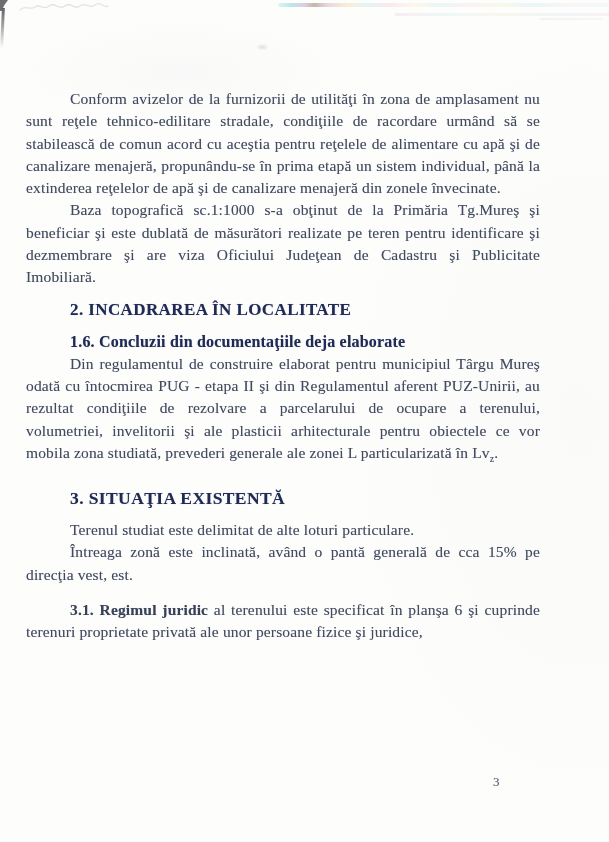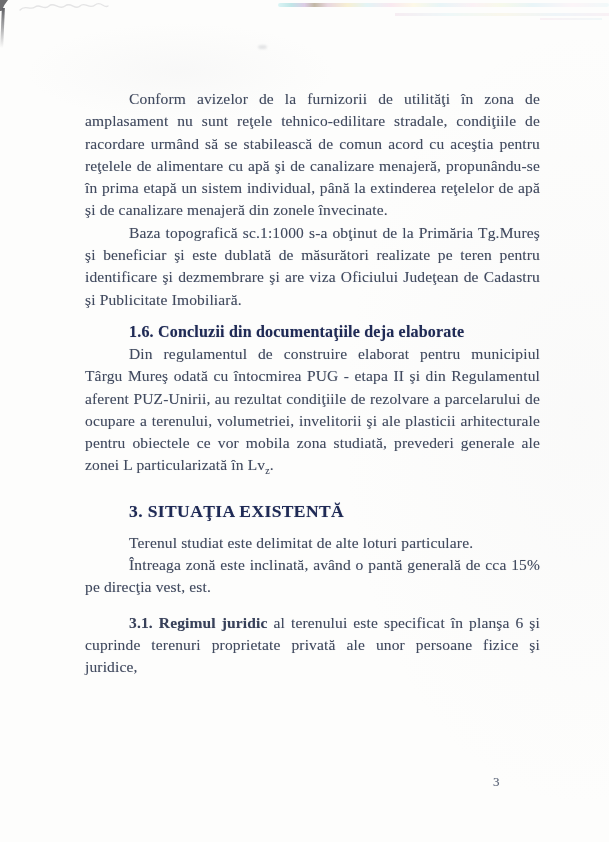--- a/index.html
+++ b/index.html
@@ -51,21 +51,21 @@
     background: linear-gradient(to bottom, #606064, rgba(130,130,134,0));
     transform: rotate(2.5deg);
   }
   .speck {
     position: absolute; left: 258px; top: 45px; width: 9px; height: 4px;
     background: rgba(170,172,180,0.3); filter: blur(1px); border-radius: 50%;
   }
   
   .doc-body {
     position: relative;
-    padding: 88px 69px 0 85px;
+    padding: 88px 69px 0 26px;
     font-size: 15.5px;
     line-height: 22.3px;
     letter-spacing: 0.15px;
     text-shadow: 0 0 0.7px rgba(65,74,95,0.35);
   }
   .para {
     margin: 0;
     text-align: justify;
     text-indent: 44px;
   }
@@ -115,20 +115,21 @@
   <div class="edge-notch"></div>
   <div class="edge-line"></div>
   <div class="speck"></div>
 
   <main class="doc-body">
 
     <p class="para">Conform avizelor de la furnizorii de utilităţi în zona de amplasament nu sunt reţele tehnico-edilitare stradale, condiţiile de racordare urmând să se stabilească de comun acord cu aceştia pentru reţelele de alimentare cu apă şi de canalizare menajeră, propunându-se în prima etapă un sistem individual, până la extinderea reţelelor de apă şi de canalizare menajeră din zonele învecinate.</p>
 
     <p class="para">Baza topografică sc.1:1000 s-a obţinut de la Primăria Tg.Mureş şi beneficiar şi este dublată de măsurători realizate pe teren pentru identificare şi dezmembrare şi are viza Oficiului Judeţean de Cadastru şi Publicitate Imobiliară.</p>
 
+    <h2 class="heading-l1">2. INCADRAREA ÎN LOCALITATE</h2>
 
     <h3 class="heading-l2">1.6. Concluzii din documentaţiile deja elaborate</h3>
 
 
     <p class="para"><span>Din regulamentul de construire elaborat pentru municipiul Târgu Mureş odată cu întocmirea PUG - etapa II şi din Regulamentul aferent PUZ-Unirii, au rezultat condiţiile de rezolvare a parcelarului de ocupare a terenului, volumetriei, invelitorii şi ale plasticii arhitecturale pentru obiectele ce vor mobila zona studiată, prevederi generale ale zonei L particularizată în Lv</span><sub>z</sub><span>.</span></p>
 
     <h2 class="heading-l1 mt-h3">3. SITUAŢIA EXISTENTĂ</h2>
 
     <p class="para mt-para5">Terenul studiat este delimitat de alte loturi particulare.</p>
 

